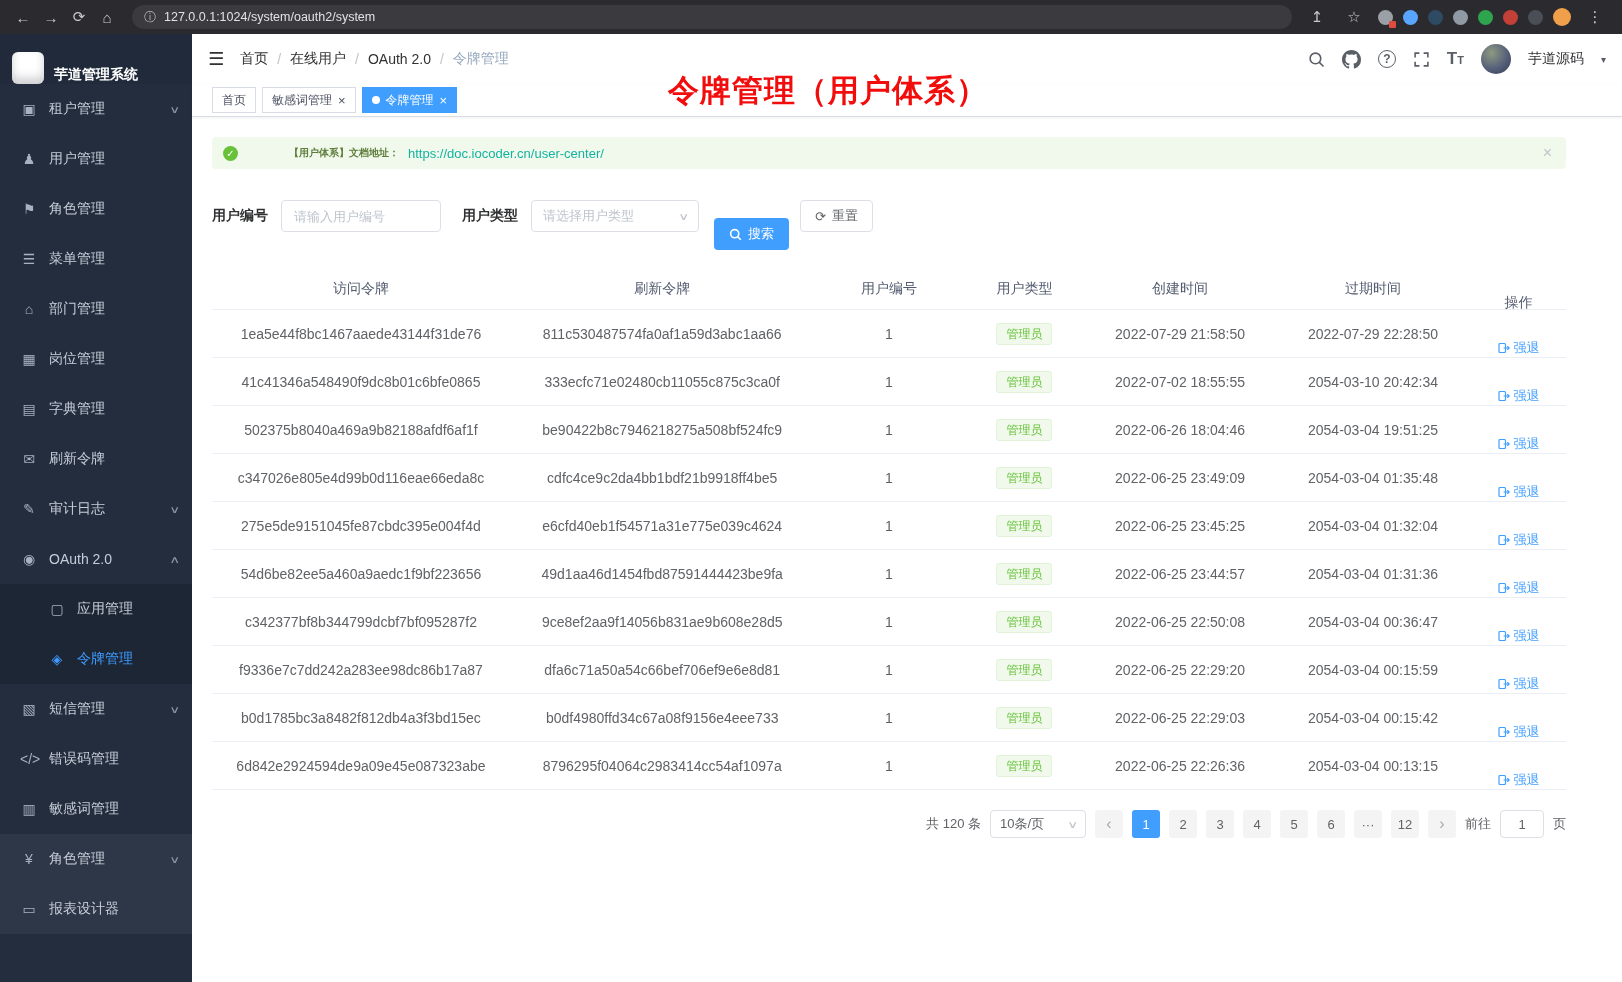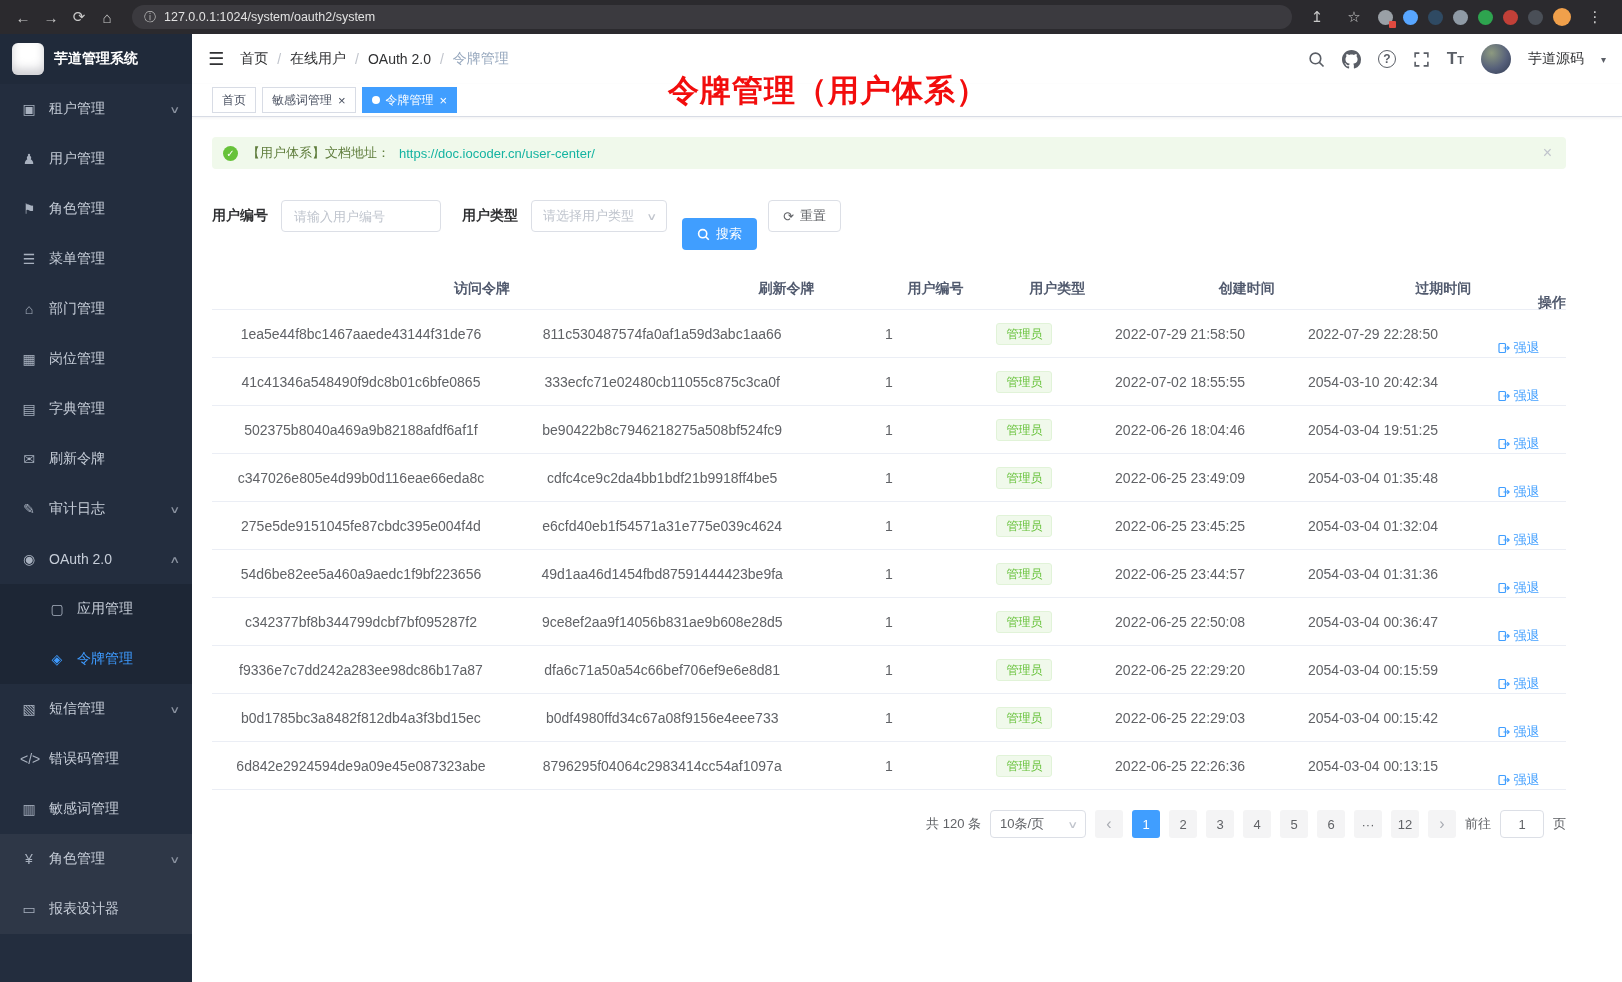--- a/index.html
+++ b/index.html
@@ -19,21 +19,21 @@
   .chrome-right { display: flex; align-items: center; gap: 11px; padding-right: 4px; }
   .ext-dot { width: 15px; height: 15px; border-radius: 50%; position: relative; display: inline-block; cursor: pointer; }
   .ext-badge { position: absolute; right: -3px; bottom: -3px; width: 7px; height: 7px; border-radius: 1px; }
   .chrome-avatar { width: 18px; height: 18px; border-radius: 50%; }
 
   
   .app { display: flex; height: 948px; }
 
   
   .sidebar { width: 192px; flex-shrink: 0; background: #232d3e; color: #c6cdd8; display: flex; flex-direction: column; }
-  .logo-row { height: 50px; flex-shrink: 0; display: flex; align-items: center; gap: 10px; padding: 0 12px; background: #202a3a; }
+  .logo-row { height: 50px; flex-shrink: 0; display: flex; align-items: flex-end; gap: 10px; padding: 0 12px; background: #202a3a; }
   .logo-avatar { width: 32px; height: 32px; border-radius: 6px; background: #fff;
                  box-shadow: inset 0 -6px 10px rgba(150,150,160,.45); flex-shrink: 0; }
   .logo-title { color: #fff; font-size: 14px; font-weight: 700; white-space: nowrap; }
   .menu { flex: 1; overflow: hidden; }
   .menu-item { height: 50px; display: flex; align-items: center; gap: 11px; padding: 0 14px 0 20px;
                font-size: 14px; cursor: pointer; white-space: nowrap; }
   .menu-item.sub { padding-left: 48px; background: #1d2635; }
   .menu-item.alt { background: rgba(255,255,255,.05); }
   .menu-item.active, .menu-item.active .mi-icon { color: #3e9bff; }
   .mi-icon { width: 18px; text-align: center; font-size: 14px; color: #a8b1bf; flex-shrink: 0; }
@@ -65,42 +65,42 @@
   .tab.active { background: #409eff; border-color: #409eff; color: #fff; }
   .tab-dot { width: 8px; height: 8px; border-radius: 50%; background: #fff; }
   .tab-close { font-size: 13px; line-height: 1; }
 
   .content { flex: 1; padding: 20px 56px 0 20px; position: relative; }
 
   .alert { height: 32px; background: #f0f9eb; border-radius: 4px; display: flex; align-items: center;
            gap: 9px; padding: 0 14px 0 11px; margin-bottom: 13px; }
   .alert-check { width: 15px; height: 15px; border-radius: 50%; background: #67c23a; color: #fff;
                  display: flex; align-items: center; justify-content: center; font-size: 10px; flex-shrink: 0; }
-  .alert-text { font-size: 13px; color: #5f7d3c; font-weight: 400; }
+  .alert-text { font-size: 10px; color: #5f7d3c; font-weight: 700; margin-left: 42px; }
   .alert-link { font-size: 13px; color: #14b3a1; cursor: pointer; }
   .alert-close { margin-left: auto; color: #c0c4cc; font-size: 16px; cursor: pointer; }
 
   .filters { display: flex; align-items: center; gap: 11px; margin-bottom: 18px; }
   .f-label { font-size: 14px; font-weight: 700; color: #303133; margin-right: 2px; }
   .f-input { width: 160px; height: 32px; border: 1px solid #dcdfe6; border-radius: 4px; padding: 0 12px;
              font-size: 13px; color: #606266; outline: none; font-family: inherit; }
   .f-input::placeholder { color: #bfc4cd; }
-  .f-select { width: 136px; height: 32px; border: 1px solid #dcdfe6; border-radius: 4px; display: flex;
+  .f-select { width: 168px; height: 32px; border: 1px solid #dcdfe6; border-radius: 4px; display: flex;
               align-items: center; justify-content: space-between; padding: 0 11px; font-size: 13px;
               color: #bfc4cd; cursor: pointer; background: #fff; }
   .sel-caret { color: #c0c4cc; font-size: 10px; transform: scaleX(1.5); }
   .btn { height: 32px; border-radius: 4px; display: inline-flex; align-items: center; gap: 6px;
          padding: 0 14px; font-size: 13px; cursor: pointer; border: 1px solid transparent; font-family: inherit; }
   .btn-primary { background: #409eff; color: #fff; margin-top: 36px; }
   .btn-plain { background: #fff; border-color: #dcdfe6; color: #606266; }
   .reset-ic { font-size: 13px; }
 
   .table { width: 100%; font-size: 14px; color: #606266; }
   .thead { display: flex; align-items: center; height: 42px; border-bottom: 1px solid #ebeef5; background: #fff; }
-  .th { font-weight: 700; color: #515a6e; text-align: right; }
+  .th { font-weight: 400; color: #515a6e; text-align: center; }
   .trow { display: flex; align-items: center; height: 48px; border-bottom: 1px solid #ebeef5; }
   .td { text-align: center; white-space: nowrap; overflow: hidden; }
   .col0 { width: 22%; } .col1 { width: 22.5%; } .col2 { width: 11%; } .col3 { width: 9%; }
   .col4 { width: 14%; } .col5 { width: 14.5%; } .col6 { width: 7%; margin-top: 28px; }
   .tag { display: inline-block; padding: 2px 9px; font-size: 12px; line-height: 16px; color: #67c23a;
          background: #f0f9eb; border: 1px solid #e1f3d8; border-radius: 3px; }
   .action-link { color: #409eff; font-size: 13px; display: inline-flex; align-items: center; gap: 4px; cursor: pointer; }
   .al-icon { display: inline-flex; align-items: center; }
 
   .pagination { display: flex; justify-content: flex-end; align-items: center; gap: 9px; margin-top: 20px;

